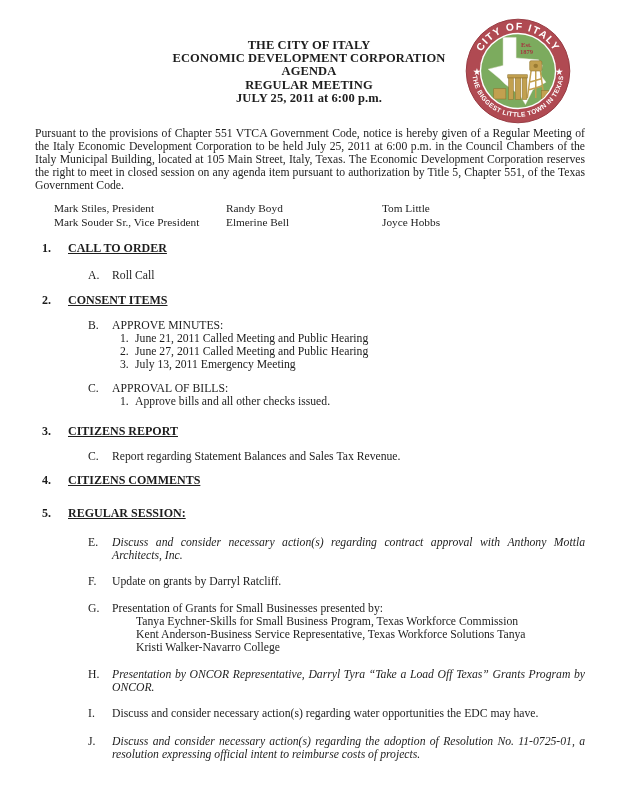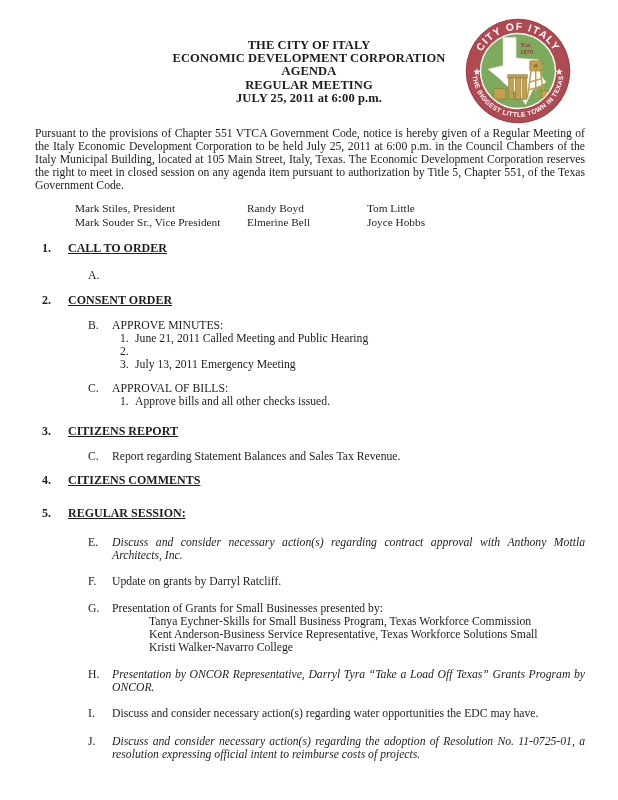--- a/index.html
+++ b/index.html
@@ -8,37 +8,37 @@
   .doc { position:relative; width:618px; height:800px; overflow:hidden; background:#ffffff; }
 
   
   .title-block { padding-top:39px; text-align:center; font-weight:bold; font-size:12.5px; line-height:13.2px; letter-spacing:0.1px; }
   .seal { position:absolute; top:15px; left:462px; width:112px; height:112px; }
 
   
   .notice { margin:22px 33px 0 35px; text-align:justify; font-size:11.7px; line-height:13px; }
 
   
-  .members { display:flex; margin-top:10px; padding-left:75px; font-size:11.3px; line-height:13.5px; }
+  .members { display:flex; margin-top:10px; padding-left:54px; font-size:11.3px; line-height:13.5px; }
   .members .col { flex:none; }
-  .members .c1 { width:172px; } .members .c2 { width:120px; } .members .c3 { width:95px; }
+  .members .c1 { width:172px; } .members .c2 { width:120px; } .members .c3 { width:95px;margin-left:36px; }
 
   
   .agenda { font-size:11.7px; line-height:13px; }
   .sec-head { display:flex; padding-left:42px; font-weight:bold; font-size:12px; line-height:13px; }
   .sec-head .num { width:26px; flex:none; }
   .sec-head .sec-title { text-decoration:underline; }
   .item { display:flex; padding-left:88px; margin-right:33px; }
   .item .label { width:24px; flex:none; }
   .item .text { flex:1; }
   .item.justify .text { text-align:justify;font-style:italic; }
   .subs { margin-left:8px; }
   .sub { display:flex; }
   .sub .n { width:15px; flex:none; }
-  .presenters { margin-left:37px; }
+  .presenters { margin-left:24px; }
 
   .mt11 { margin-top:11px; } .mt12 { margin-top:12px; } .mt13 { margin-top:13px; }
   .mt14 { margin-top:14px; } .mt15 { margin-top:15px; } .mt16 { margin-top:16px; }
   .mt17 { margin-top:17px; } .mt20 { margin-top:20px; }
 </style>
 </head>
 <body>
 
 <div class="doc">
 
@@ -109,37 +109,39 @@
   </div>
 
   <div class="agenda">
 
     <div class="sec-head mt13">
       <span class="num">1.</span>
       <span class="sec-title">CALL TO ORDER</span>
     </div>
     <div class="item mt14">
       <span class="label">A.</span>
+      <span class="text">Roll Call</span>
     </div>
 
     <div class="sec-head mt12">
       <span class="num">2.</span>
-      <span class="sec-title">CONSENT ORDER</span>
+      <span class="sec-title">CONSENT ITEMS</span>
     </div>
     <div class="item mt12">
       <span class="label">B.</span>
       <span class="text">
         <span>APPROVE MINUTES:</span>
         <span class="subs" style="display:block">
           <span class="sub">
             <span class="n">1.</span>
             <span>June 21, 2011 Called Meeting and Public Hearing</span>
           </span>
           <span class="sub">
             <span class="n">2.</span>
+            <span>June 27, 2011 Called Meeting and Public Hearing</span>
           </span>
           <span class="sub">
             <span class="n">3.</span>
             <span>July 13, 2011 Emergency Meeting</span>
           </span>
         </span>
       </span>
     </div>
     <div class="item mt11">
       <span class="label">C.</span>
@@ -179,21 +181,21 @@
     <div class="item mt13">
       <span class="label">F.</span>
       <span class="text">Update on grants by Darryl Ratcliff.</span>
     </div>
     <div class="item mt14">
       <span class="label">G.</span>
       <span class="text">
         <span>Presentation of Grants for Small Businesses presented by:</span>
         <span class="presenters" style="display:block">
           <span style="display:block">Tanya Eychner-Skills for Small Business Program, Texas Workforce Commission</span>
-          <span style="display:block">Kent Anderson-Business Service Representative, Texas Workforce Solutions Small</span>
+          <span style="display:block">Kent Anderson-Business Service Representative, Texas Workforce Solutions Tanya</span>
           <span style="display:block">Kristi Walker-Navarro College</span>
         </span>
       </span>
     </div>
     <div class="item justify mt14">
       <span class="label">H.</span>
       <span class="text">Presentation by ONCOR Representative, Darryl Tyra “Take a Load Off Texas” Grants Program by ONCOR.</span>
     </div>
     <div class="item mt13">
       <span class="label">I.</span>

